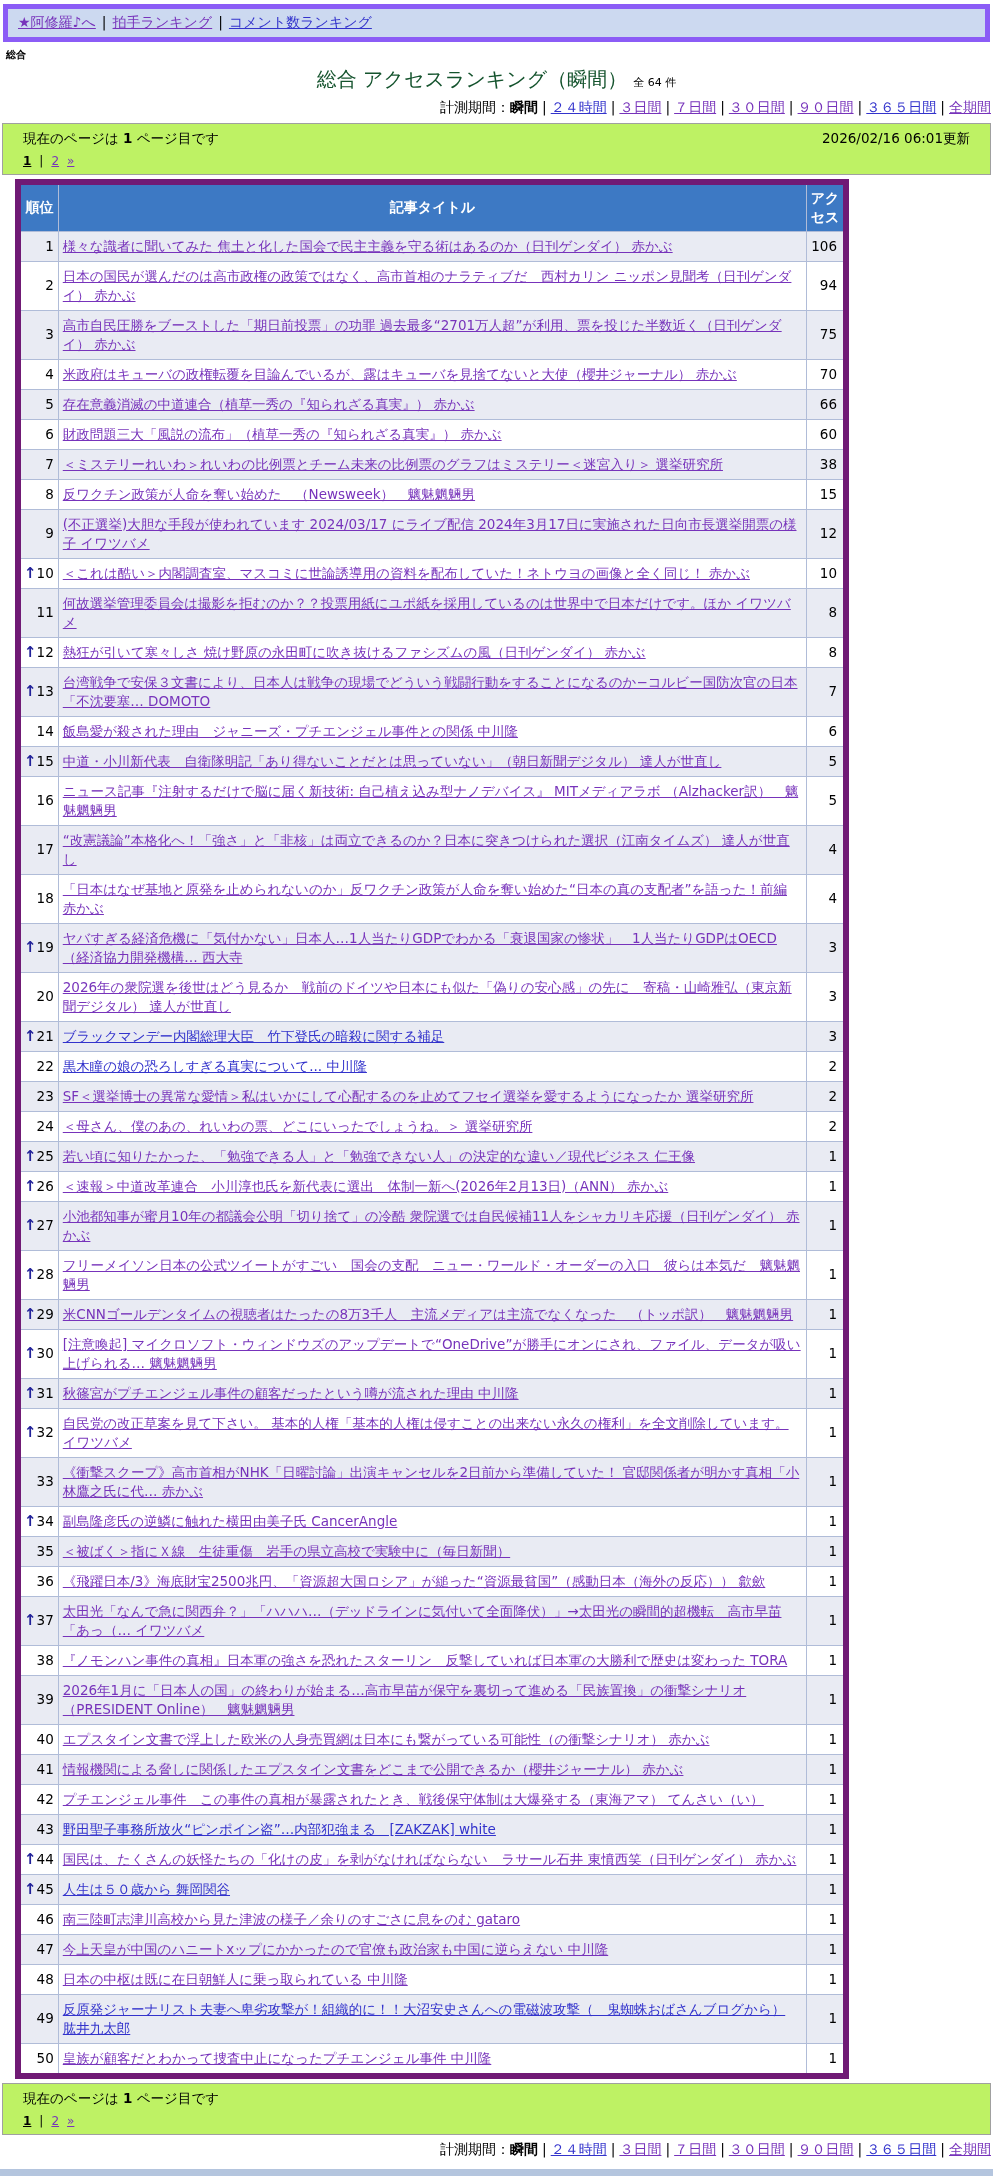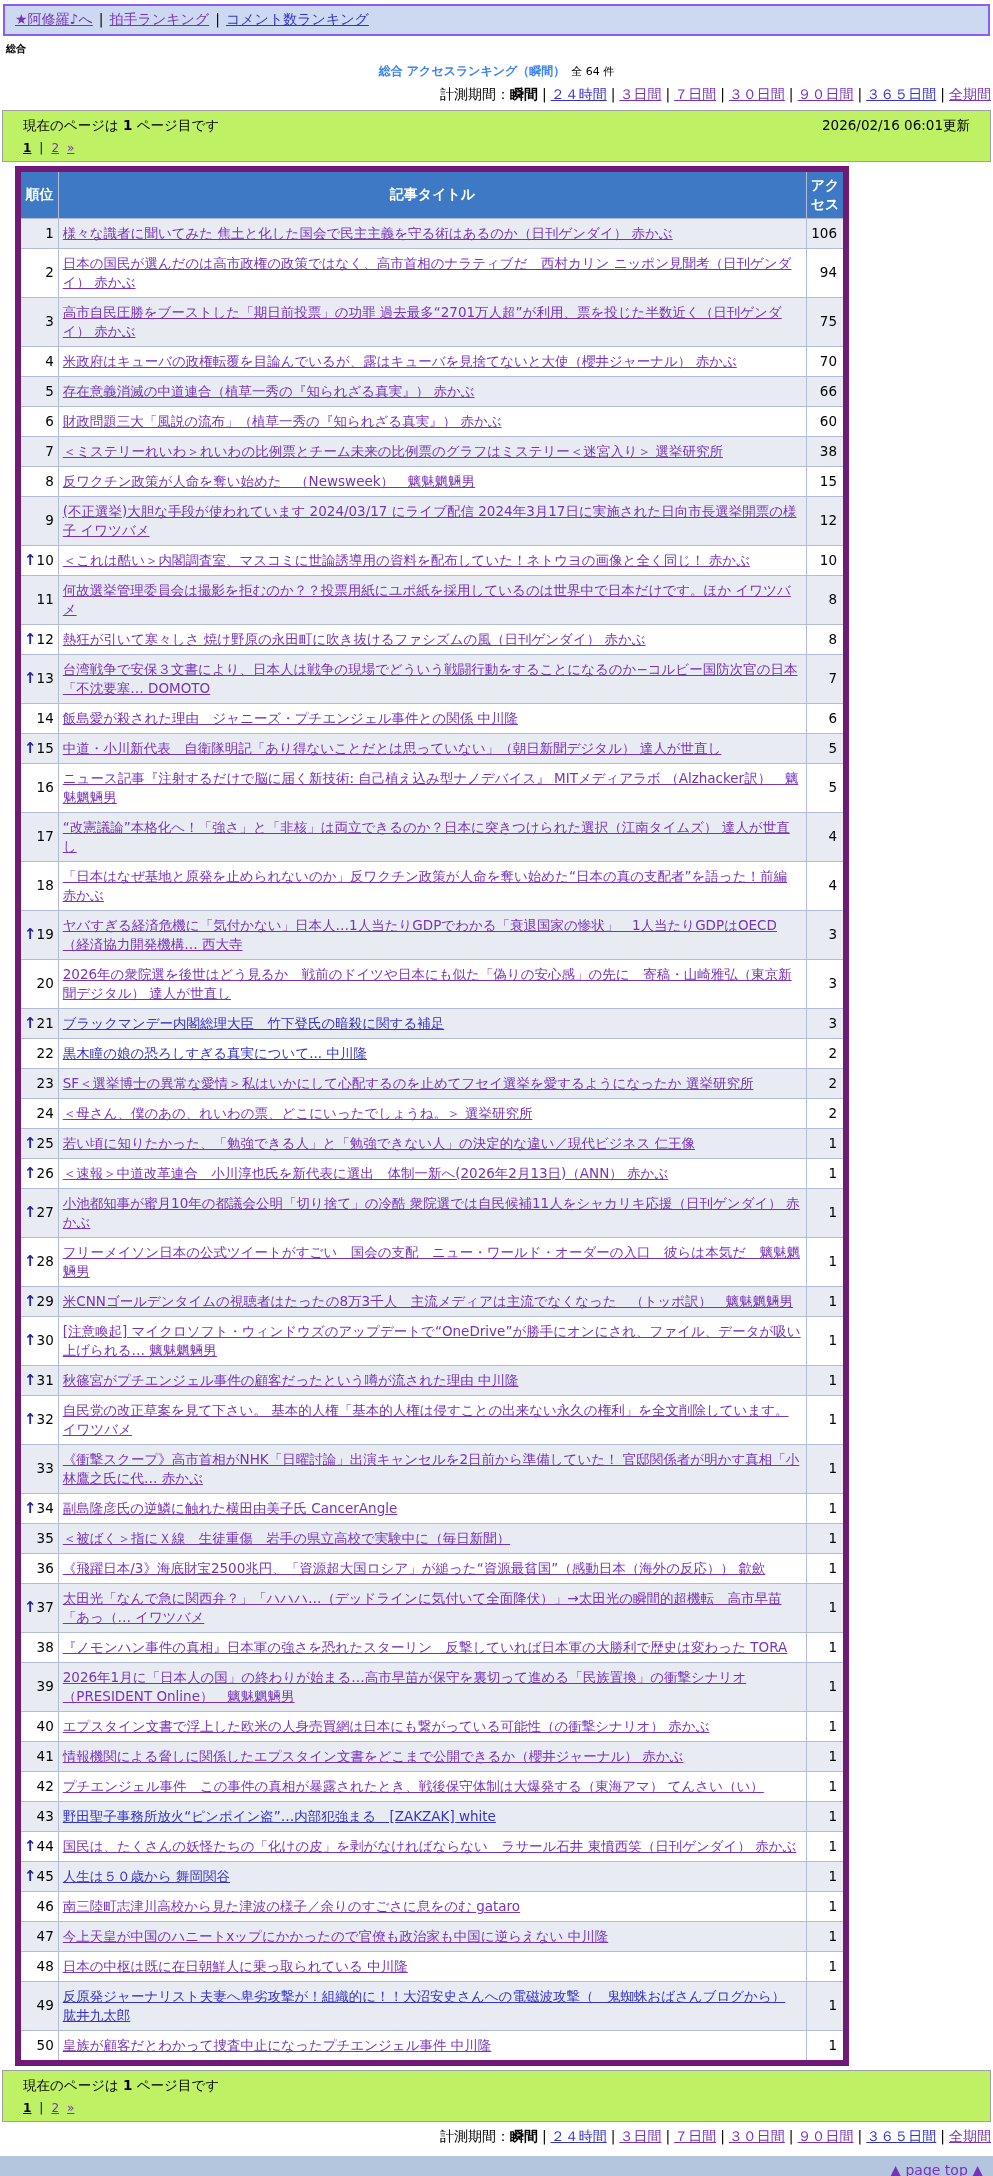--- a/index.html
+++ b/index.html
@@ -1,29 +1,29 @@
 <!DOCTYPE html>
 <html><head>
 <meta charset="utf-8">
 <style>
   * { box-sizing: border-box; }
   html,body { margin:0; padding:0; background:#ffffff; }
   body { width:993px; font-family:"DejaVu Sans","Liberation Sans",sans-serif; color:#000; }
 
-  .topbar { margin:4px 3px 6px 3px; border:2px solid #8b5cf6; background:#ccd9f0;
+  .topbar { margin:4px 3px 6px 3px; border:5px solid #8b5cf6; background:#ccd9f0;
             padding:5px 8px; font-size:14px; }
   .topbar a { margin:0 2px; }
   a { text-decoration:underline; color:#3333cc; }
   a.visited { color:#7733bb; }
   .sep { color:#000; margin:0 4px; }
 
   .board-label { font-size:10px; font-weight:bold; margin:2px 6px 4px 6px; }
 
   .title-line { text-align:center; margin:4px 0 2px 0; }
-  .page-title { color:#3b82f6; font-weight:bold; font-size:12px; }
+  .page-title { color:#14532d; font-weight:normal; font-size:20px; }
   .total-count { font-size:11px; color:#000; margin-left:6px; }
 
   .period-line { text-align:right; font-size:14px; margin:6px 2px 6px 0; }
   .period-line b { }
 
   .info-box { border:1px solid #a0a0a0; background:#bef264; margin:2px 2px;
               padding:4px 20px; font-size:13.5px; }
   .info-box .line1 { display:flex; justify-content:space-between; align-items:center;
                      padding:2px 0 4px 0; }
   .pager { padding:2px 0; font-size:12px; }

